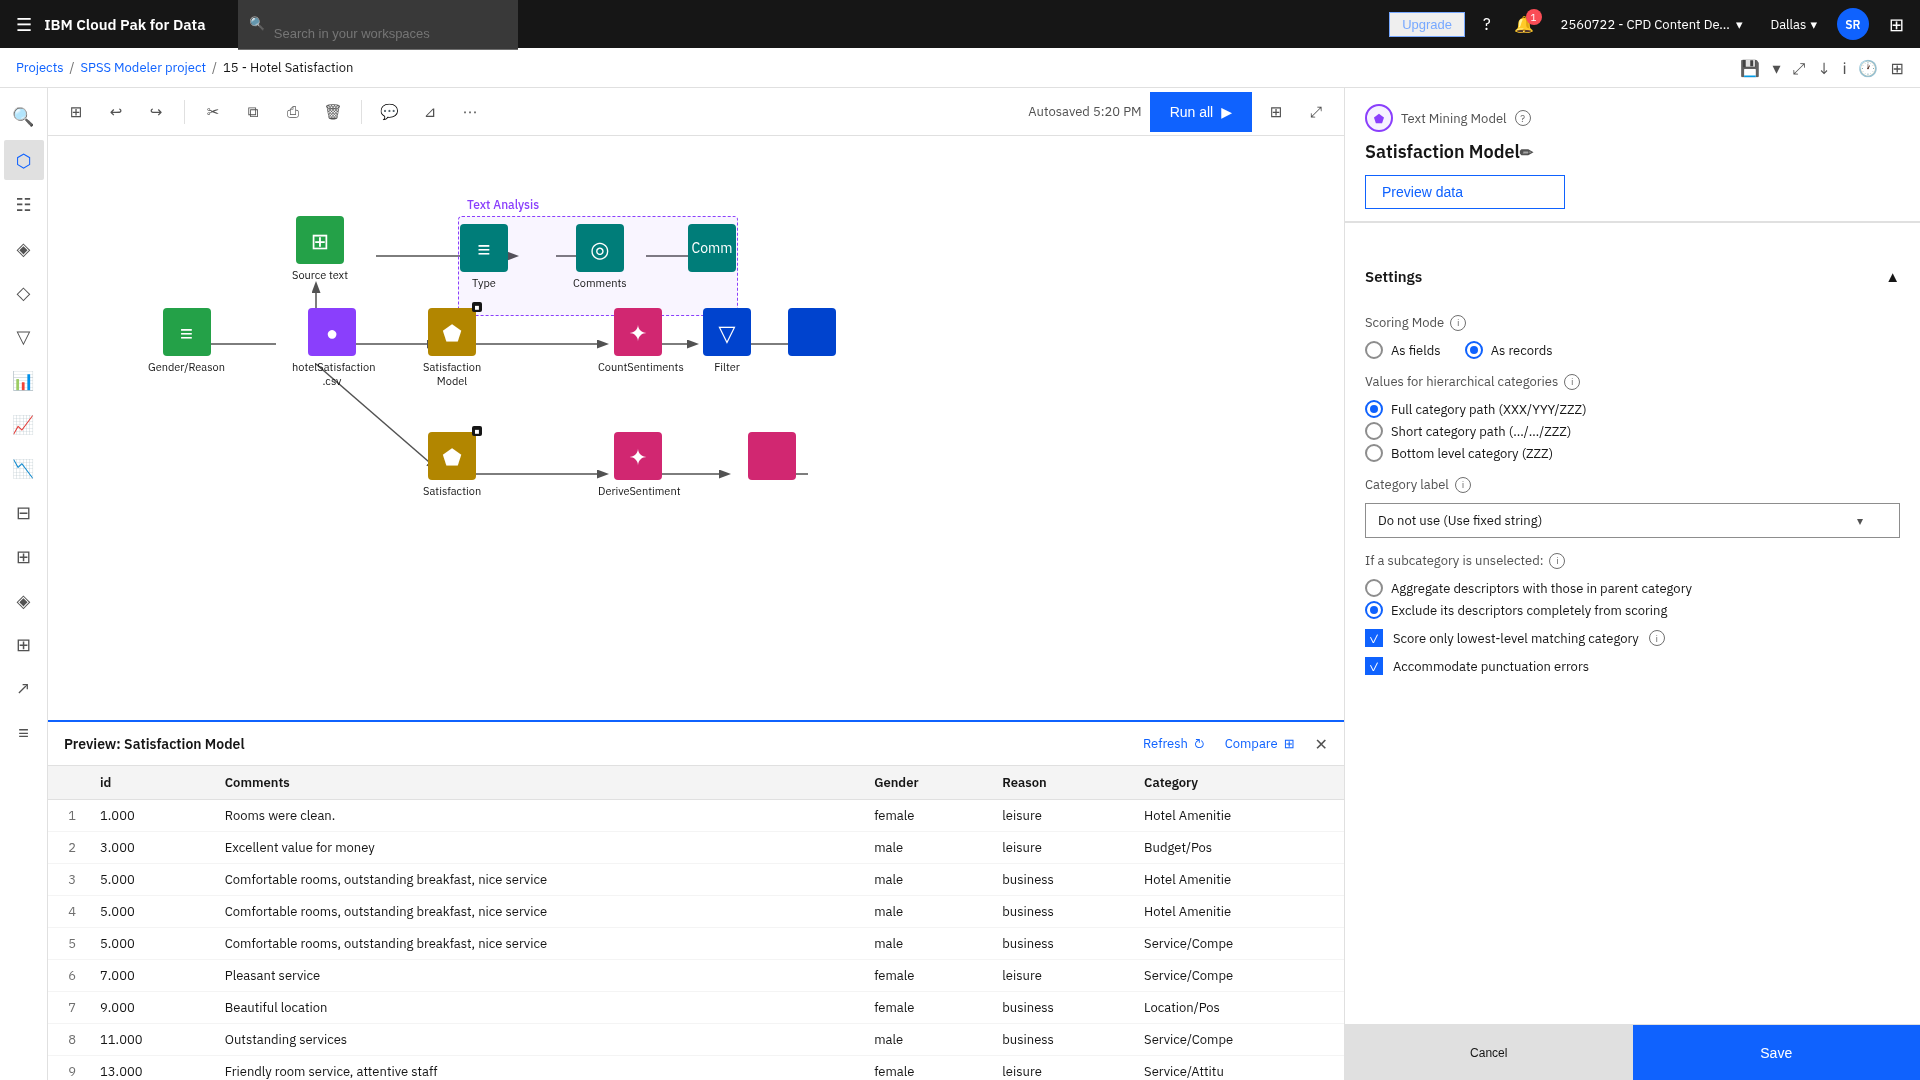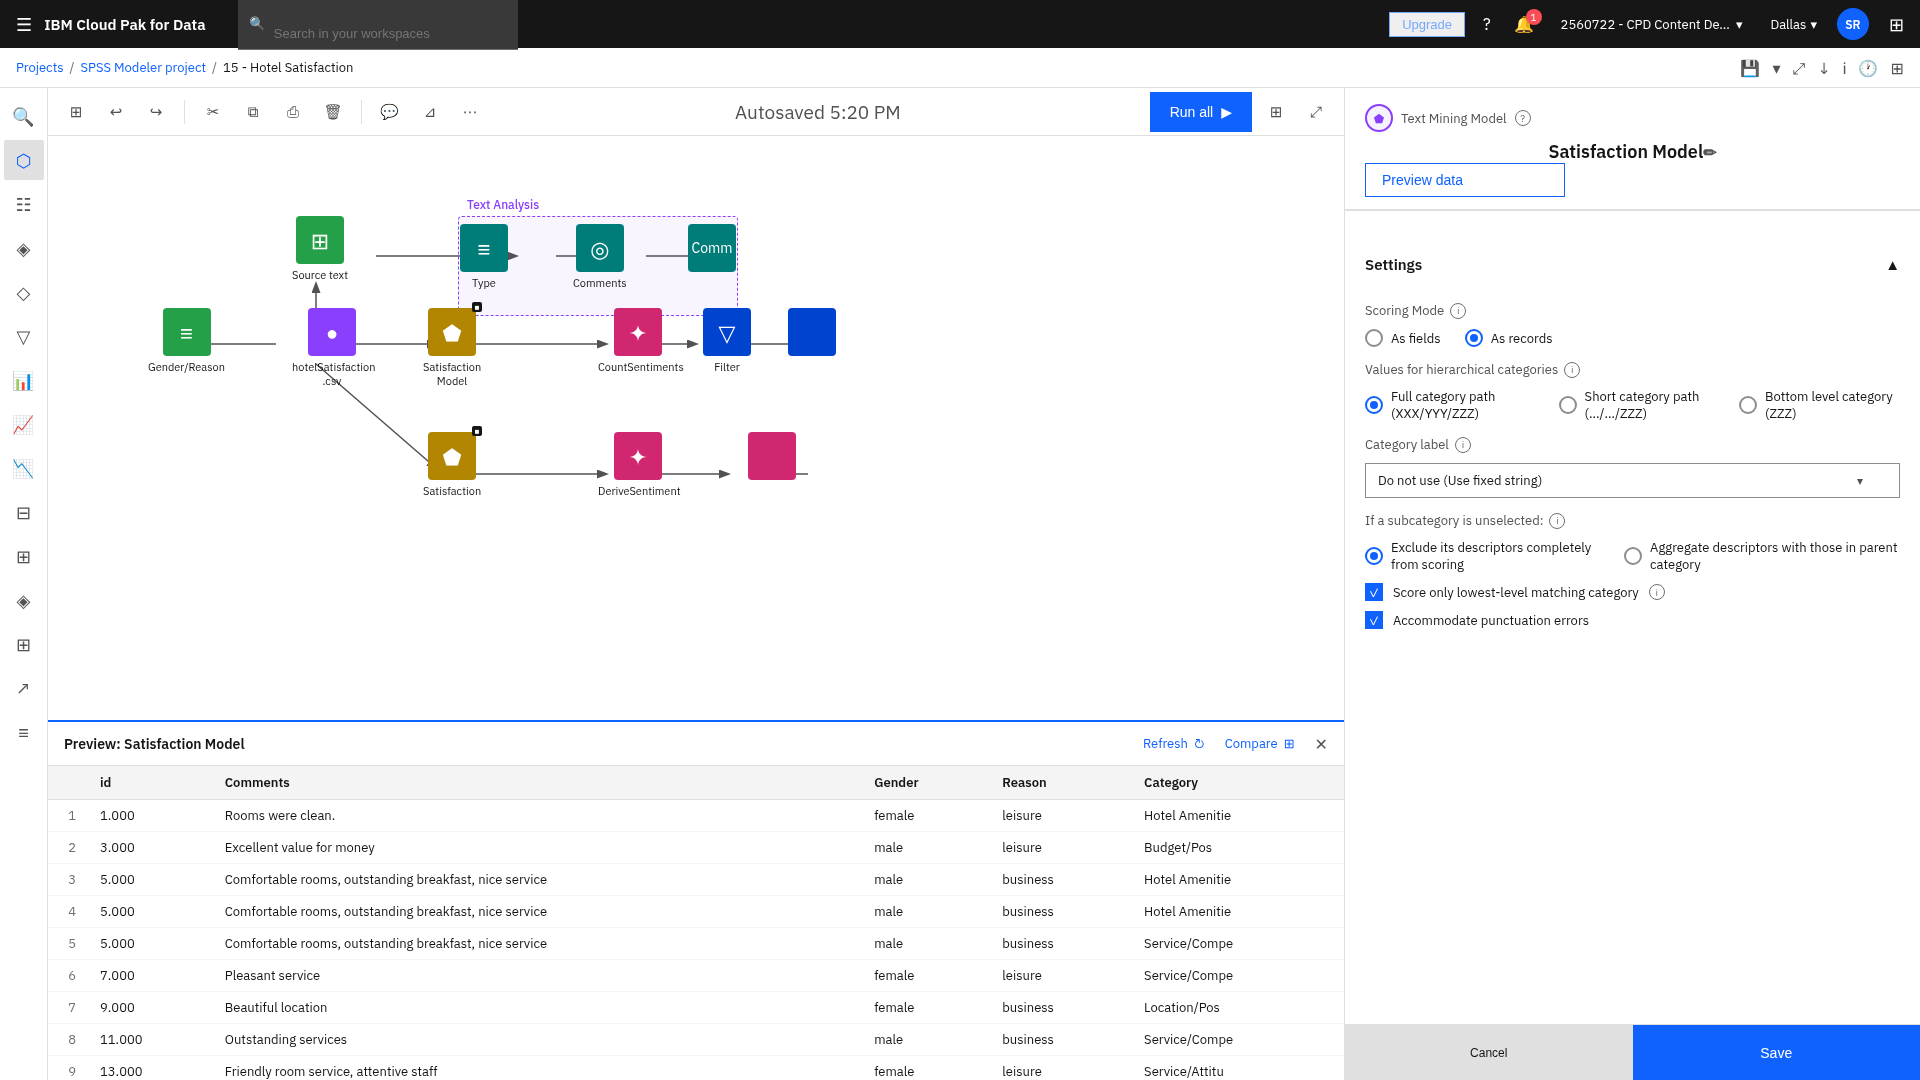--- a/index.html
+++ b/index.html
@@ -94,21 +94,21 @@
       padding: 0 12px; gap: 8px;
       border-bottom: 1px solid #e0e0e0;
     }
     .toolbar-btn {
       width: 32px; height: 32px;
       display: flex; align-items: center; justify-content: center;
       cursor: pointer; color: #525252; font-size: 15px;
       border: none; background: transparent;
     }
     .toolbar-divider { width: 1px; height: 24px; background: #e0e0e0; margin: 0 4px; }
-    .toolbar-autosave { color: #525252; font-size: 19px; flex: 1; text-align: center; }
+    .toolbar-autosave { color: #525252; font-size: 13px; flex: 1; text-align: right; }
     .run-all-btn {
       background: #0f62fe; color: #fff;
       border: none; padding: 8px 20px;
       font-size: 14px; font-weight: 500;
       display: flex; align-items: center; gap: 8px;
       cursor: pointer; height: 40px;
     }
 
     
     .canvas {
@@ -228,21 +228,21 @@
     .rp-model-icon {
       width: 28px; height: 28px;
       background: #f6f2ff;
       border: 2px solid #8a3ffc;
       border-radius: 50%;
       display: flex; align-items: center; justify-content: center;
       font-size: 12px; color: #8a3ffc;
     }
     .rp-model-name { font-size: 13px; color: #525252; }
     .rp-model-help { color: #6f6f6f; font-size: 14px; cursor: pointer; }
-    .rp-title { font-size: 18px; font-weight: 600; display: flex; justify-content: center; align-items: center; }
+    .rp-title { font-size: 18px; font-weight: 600; margin-bottom: 12px; display: flex; justify-content: flex-start; align-items: center; }
     .rp-edit-icon { cursor: pointer; color: #525252; font-size: 16px; }
 
     .preview-data-btn {
       border: 1px solid #0f62fe;
       background: transparent; color: #0f62fe;
       padding: 8px 16px; font-size: 14px;
       cursor: pointer; margin-bottom: 12px;
       text-align: left; width: 200px;
       display: block;
     }
@@ -267,21 +267,21 @@
       display: flex; align-items: center; gap: 6px;
     }
     .info-icon {
       display: inline-flex; align-items: center; justify-content: center;
       width: 16px; height: 16px;
       border-radius: 50%;
       border: 1px solid #6f6f6f;
       color: #6f6f6f; font-size: 10px; cursor: pointer;
     }
 
-    .radio-group { display: flex; gap: 4px; }
+    .radio-group { display: flex; flex-direction: column; gap: 4px; }
     .radio-row { display: flex; align-items: center; gap: 8px; font-size: 13px; cursor: pointer; }
     .radio-circle {
       width: 18px; height: 18px; border-radius: 50%;
       border: 2px solid #8d8d8d;
       display: flex; align-items: center; justify-content: center;
       flex-shrink: 0;
     }
     .radio-circle.checked { border-color: #0f62fe; }
     .radio-circle.checked::after {
       content: ''; width: 8px; height: 8px;
@@ -698,26 +698,26 @@
             <span>Do not use (Use fixed string)</span>
             <span class="dropdown-chevron">▾</span>
           </div>
 
           <div class="field-label">
             <span>If a subcategory is unselected:</span>
             <span class="info-icon">i</span>
           </div>
           <div class="radio-group">
             <label class="radio-row">
+              <div class="radio-circle"></div>
+              <span>Aggregate descriptors with those in parent category</span>
+            </label>
+            <label class="radio-row">
               <div class="radio-circle checked"></div>
               <span>Exclude its descriptors completely from scoring</span>
-            </label>
-            <label class="radio-row">
-              <div class="radio-circle"></div>
-              <span>Aggregate descriptors with those in parent category</span>
             </label>
           </div>
 
           <label class="checkbox-row">
             <div class="checkbox-box">✓</div>
             <span>Score only lowest-level matching category</span>
             <span class="info-icon">i</span>
           </label>
           <label class="checkbox-row">
             <div class="checkbox-box">✓</div>

